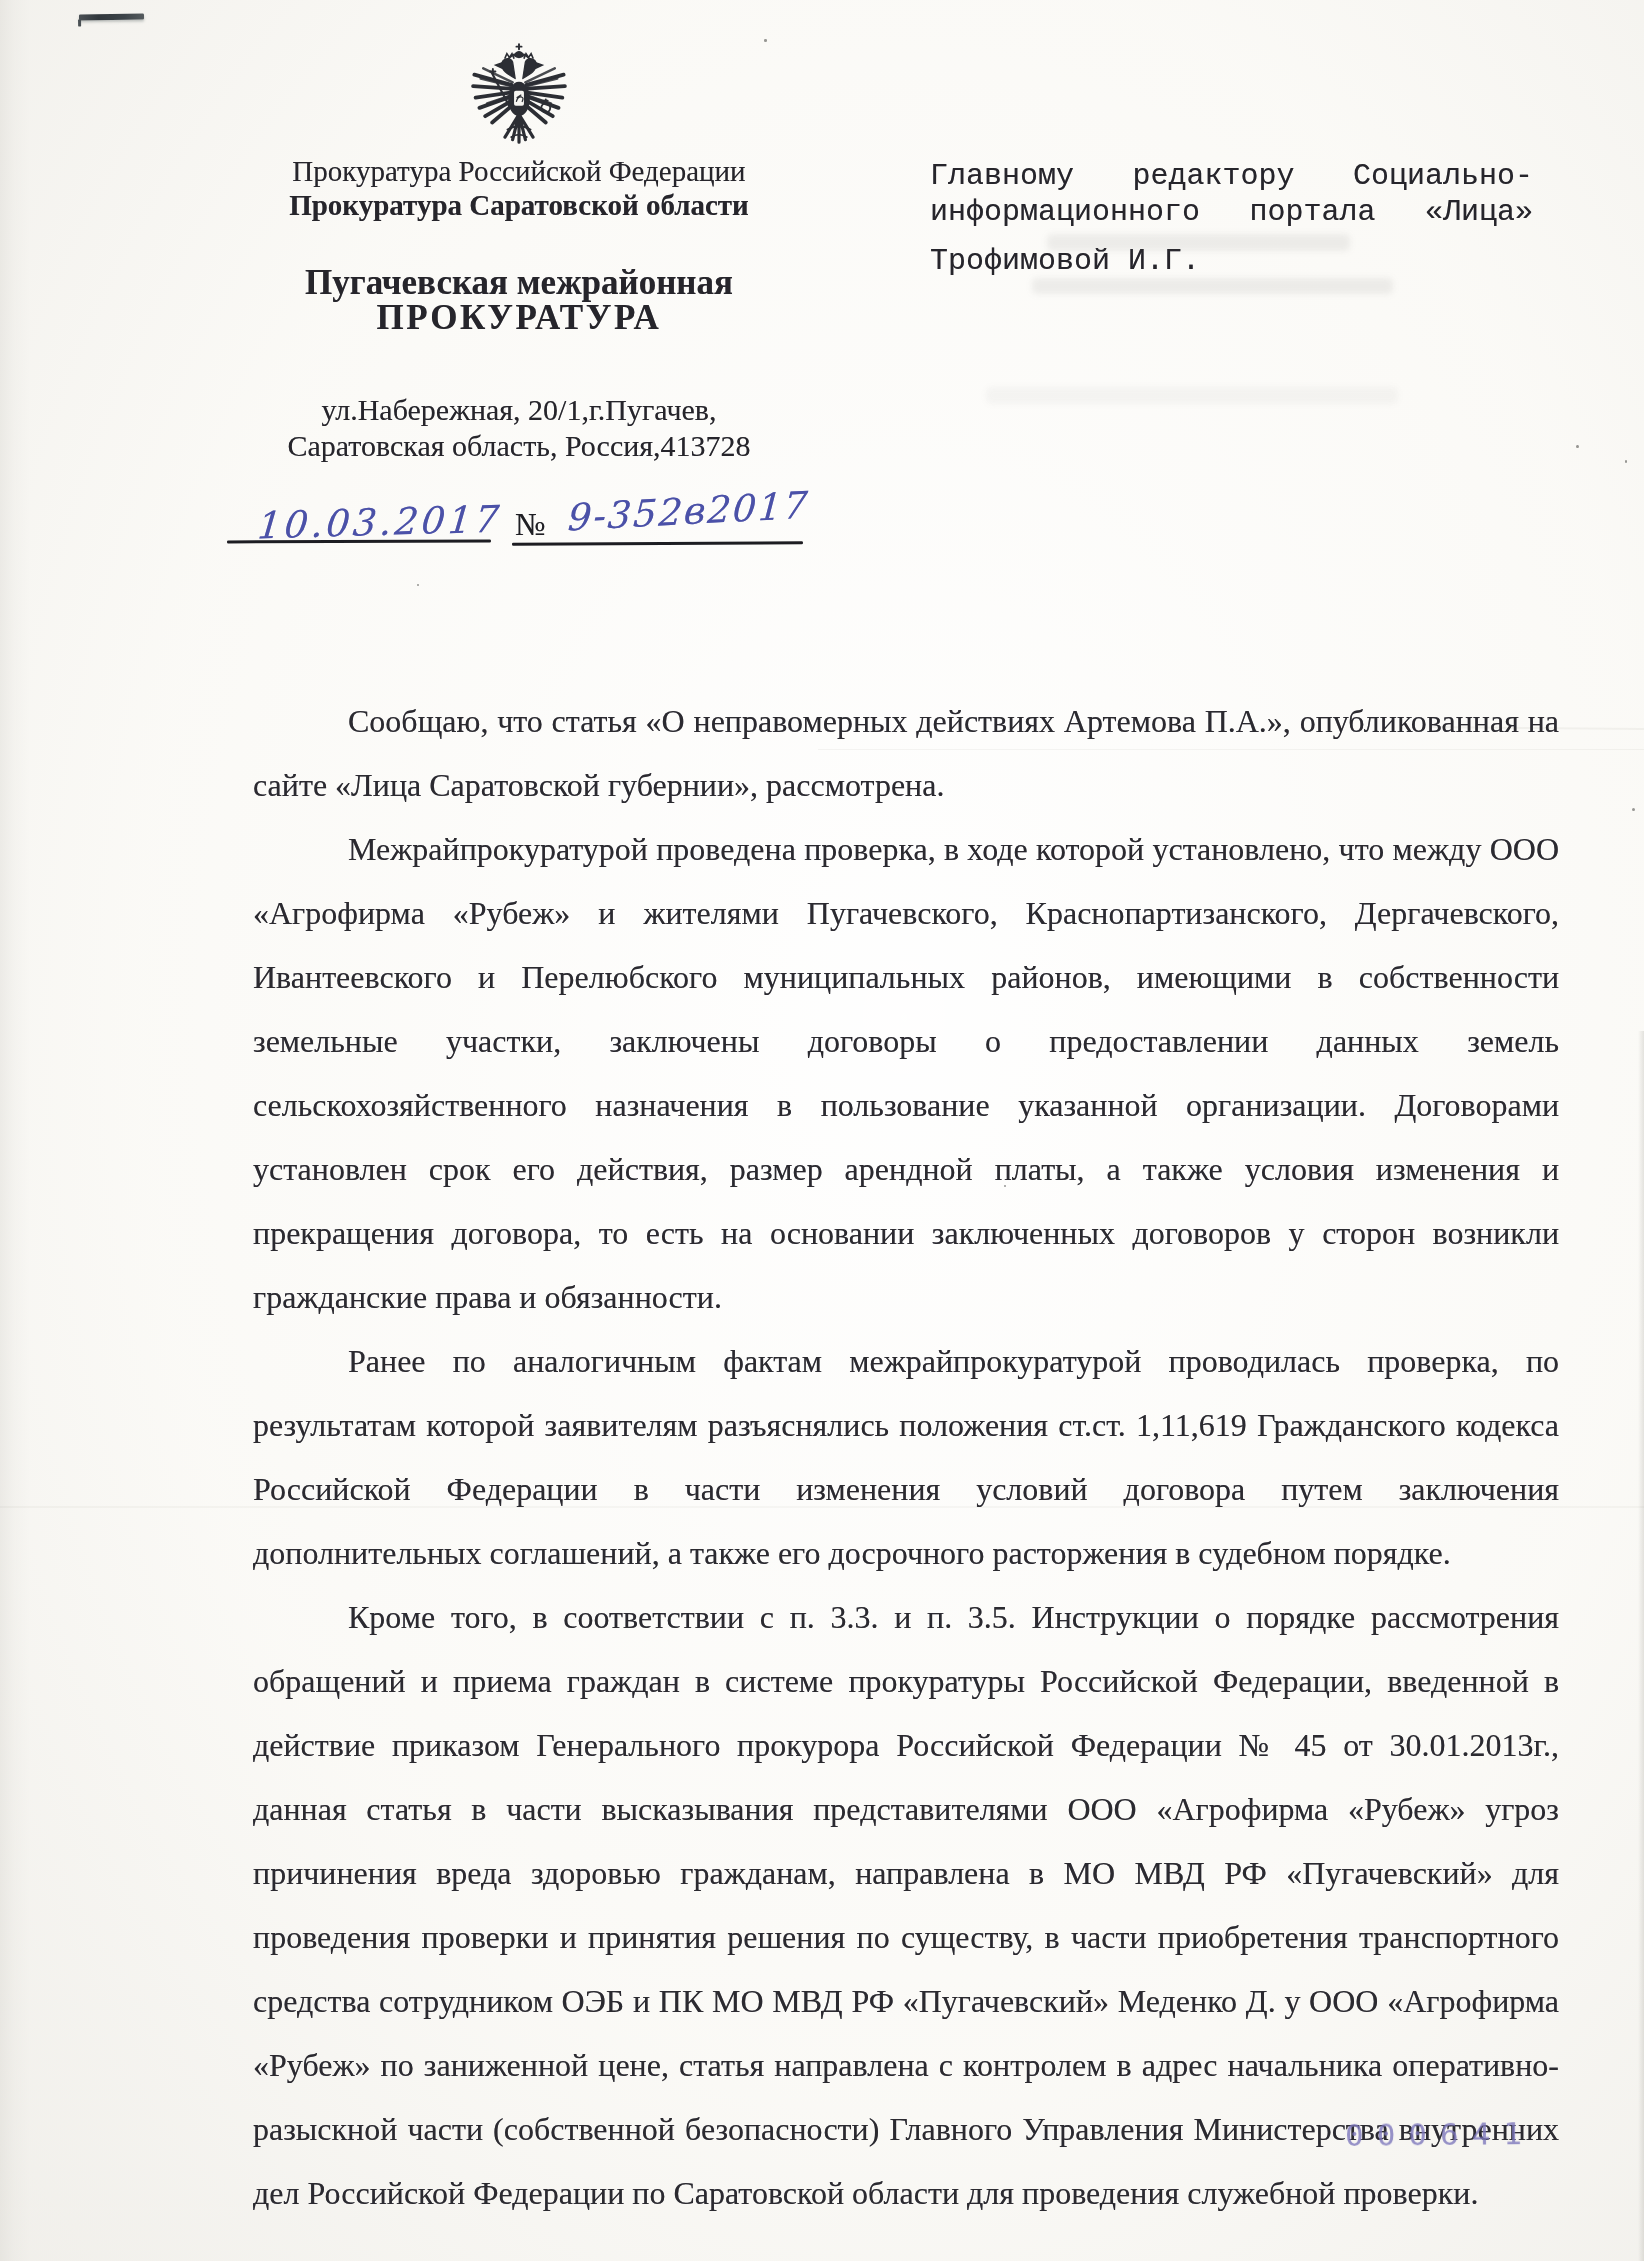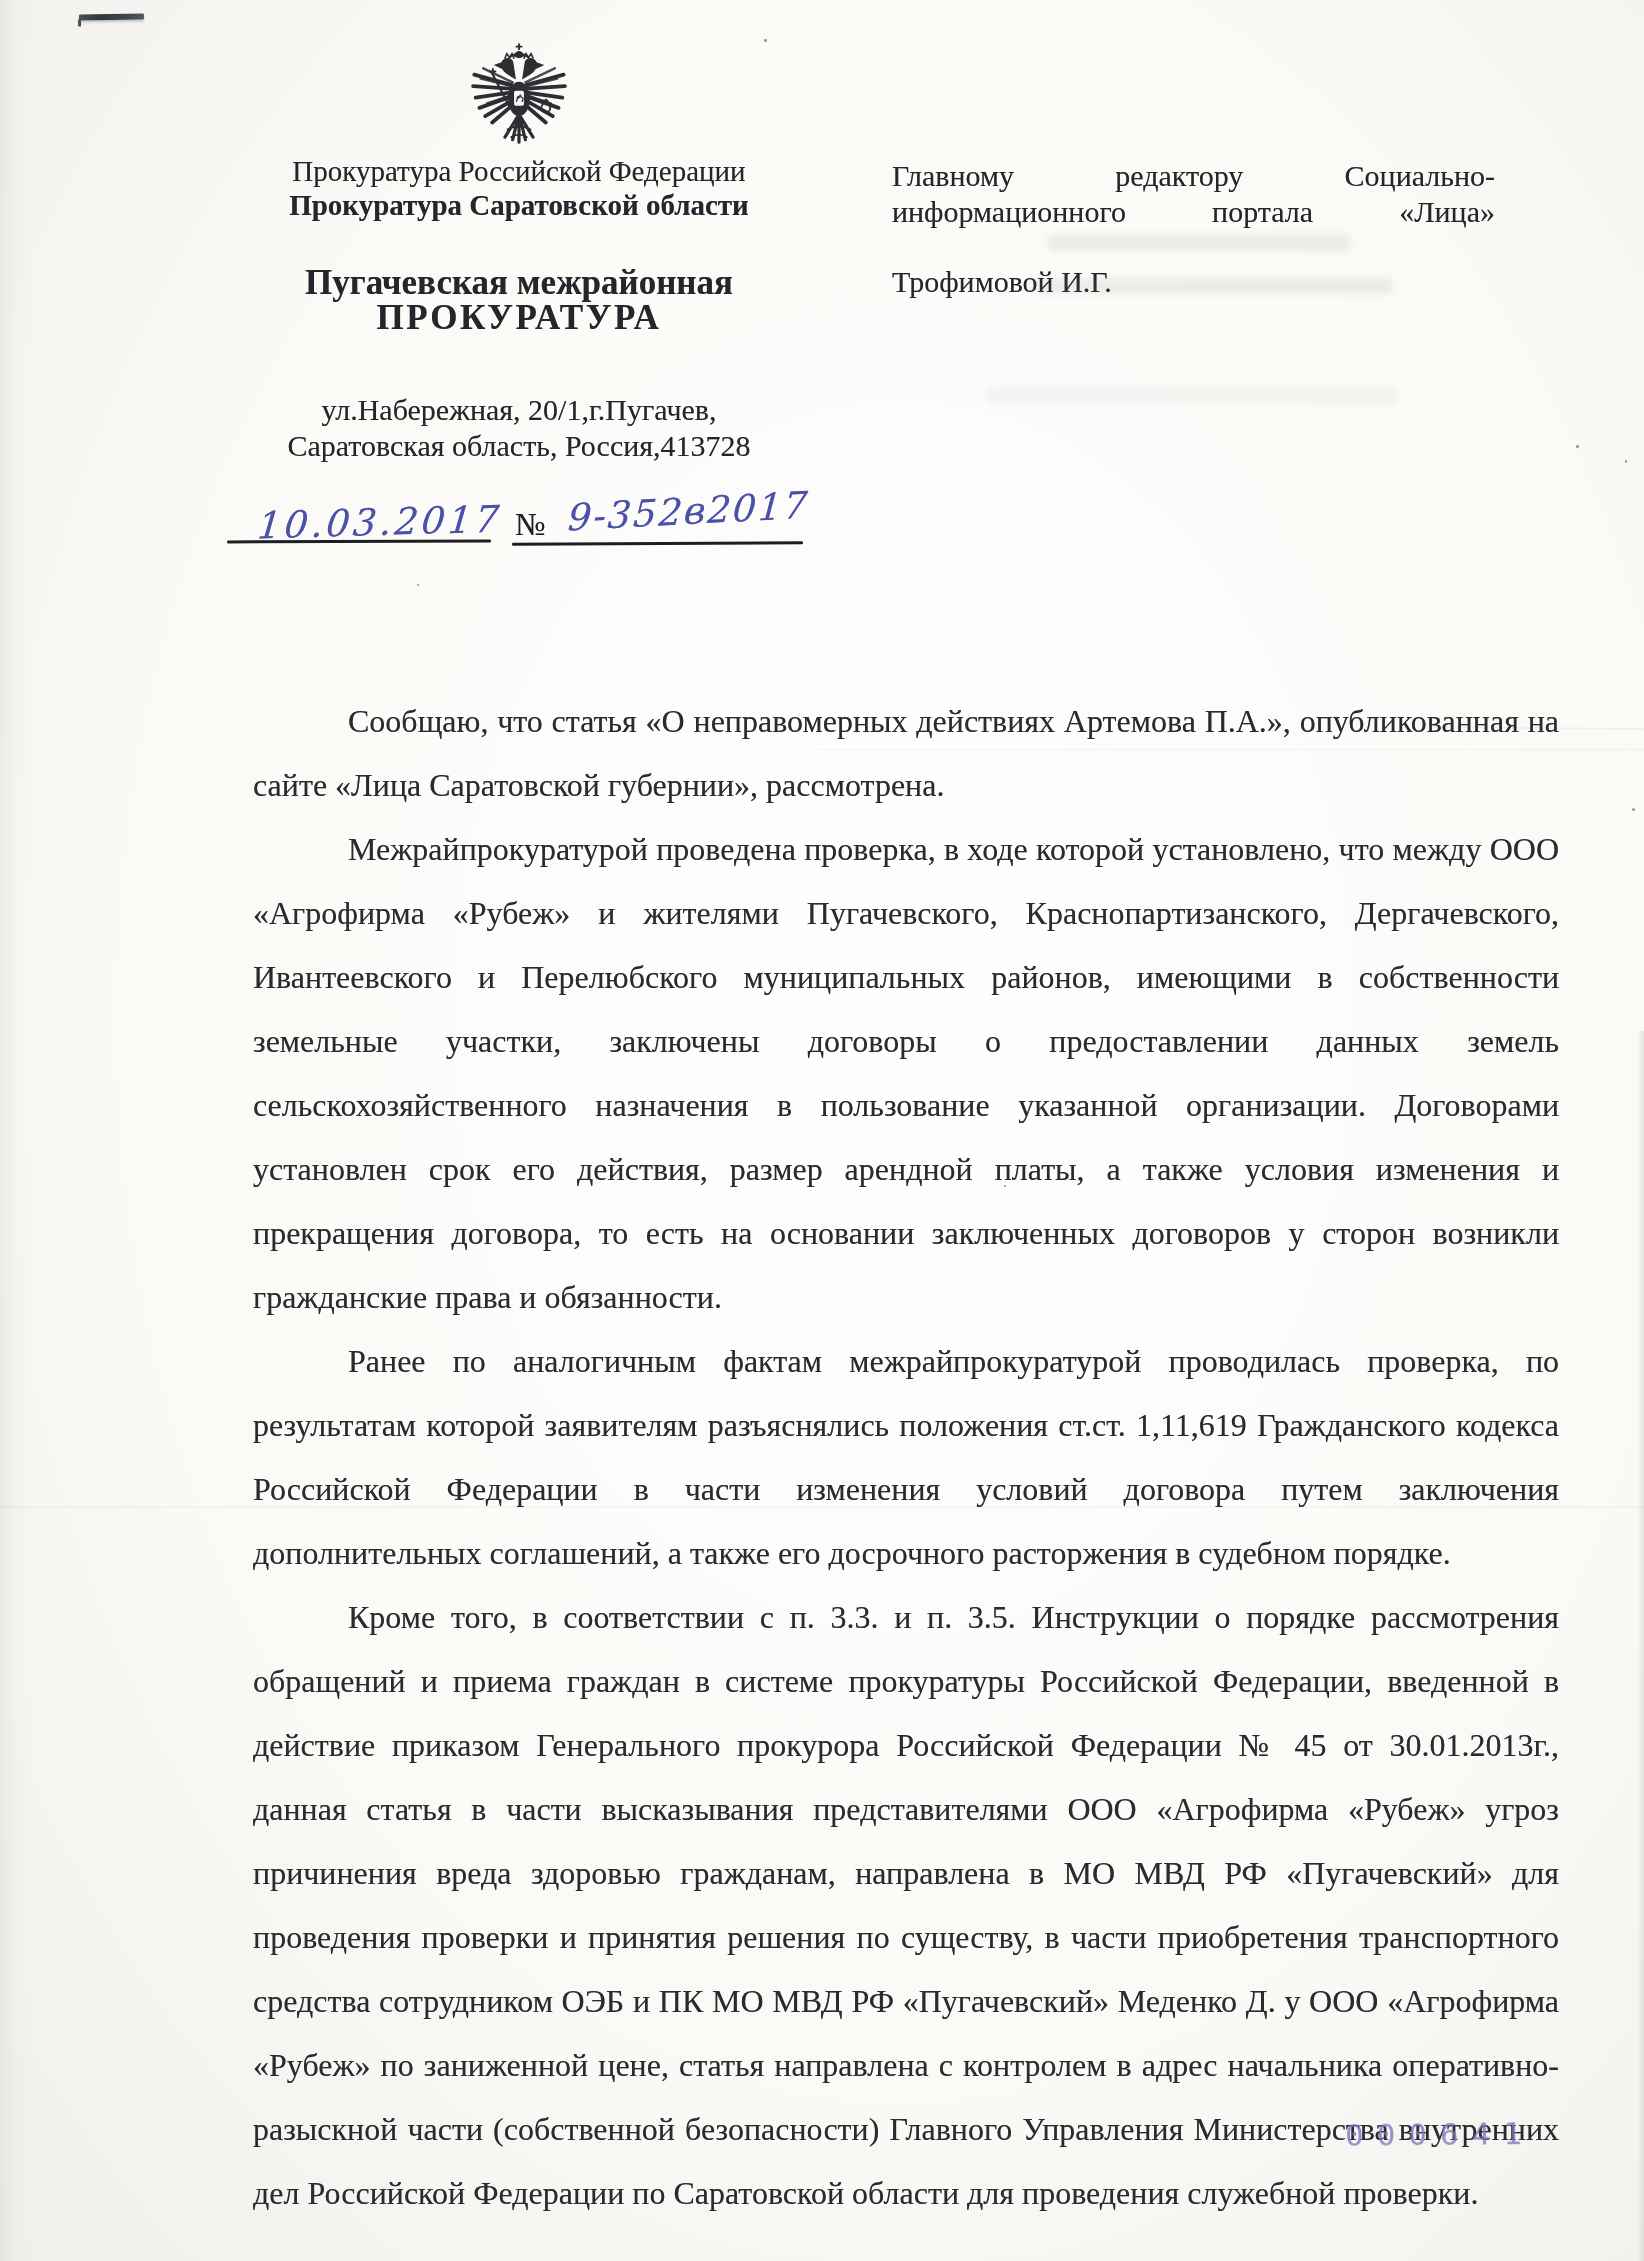--- a/index.html
+++ b/index.html
@@ -50,24 +50,24 @@
     text-shadow:0 0 0.6px rgba(75,81,168,0.55);
   }
   .hand.date{left:258px;top:501px;font-size:37px;letter-spacing:3.2px;transform:rotate(-1.6deg) skewX(-7deg);}
   .hand.num{left:568px;top:490px;font-size:37px;letter-spacing:1.9px;transform:rotate(-3deg) skewX(-7deg);}
   .no-sign{position:absolute;left:515px;top:506px;font-size:32px;color:#1f1f24;
            text-shadow:0 0 0.6px rgba(30,30,40,0.5);}
   .uline{position:absolute;height:2.6px;background:#1d1d22;border-radius:1.3px;}
   .uline.u1{left:227px;top:540px;width:264px;transform:rotate(-0.2deg);}
   .uline.u2{left:512px;top:542px;width:291px;transform:rotate(-0.3deg);}
   
-  .addressee{position:absolute;left:892px;top:158px;width:603px;color:#26252b;
-             font-size:30px;line-height:36px;text-shadow:0 0 0.6px rgba(40,40,55,0.45);}
+  .addressee{position:absolute;left:930px;top:158px;width:603px;color:#26252b;
+             font-size:30px;line-height:36px;text-shadow:0 0 0.6px rgba(40,40,55,0.45);font-family:Liberation Mono, monospace;}
   .addr-line{text-align:justify;text-align-last:justify;}
-  .addr-name{margin-top:34px;text-align:left;text-align-last:left;}
+  .addr-name{margin-top:13px;text-align:left;text-align-last:left;}
   
   .body-text{
     position:absolute;left:253px;top:689px;width:1306px;
     font-size:32px;line-height:64px;color:#2b2a30;text-align:justify;
     text-shadow:0 0 0.6px rgba(40,40,55,0.5);
   }
   .body-text p{margin:0;text-indent:95px;}
   
   .stamp{
     position:absolute;left:1345px;top:2116px;

